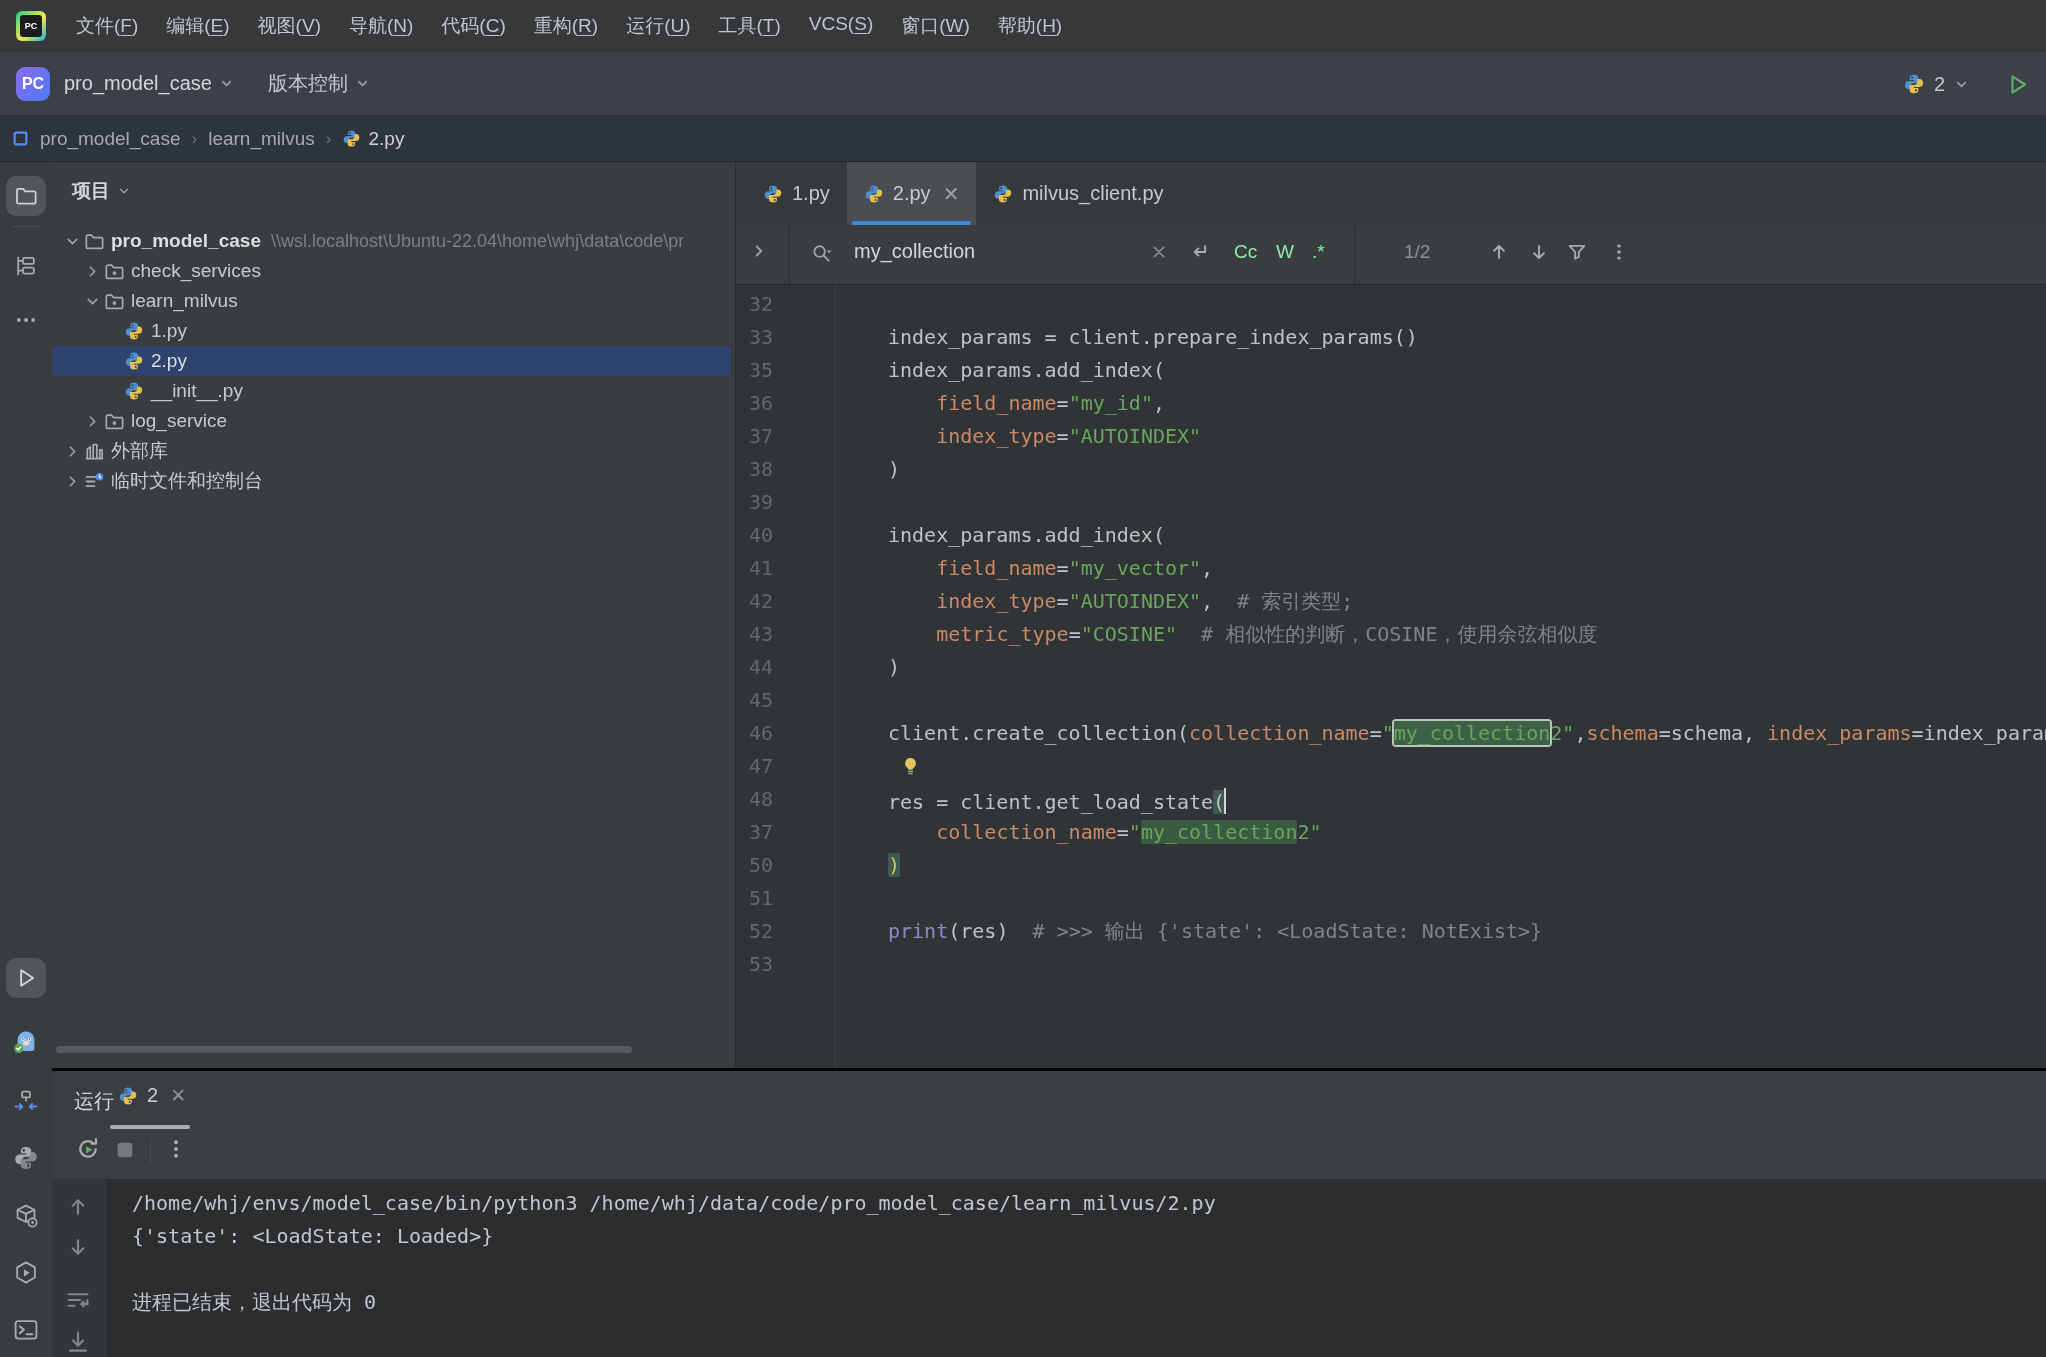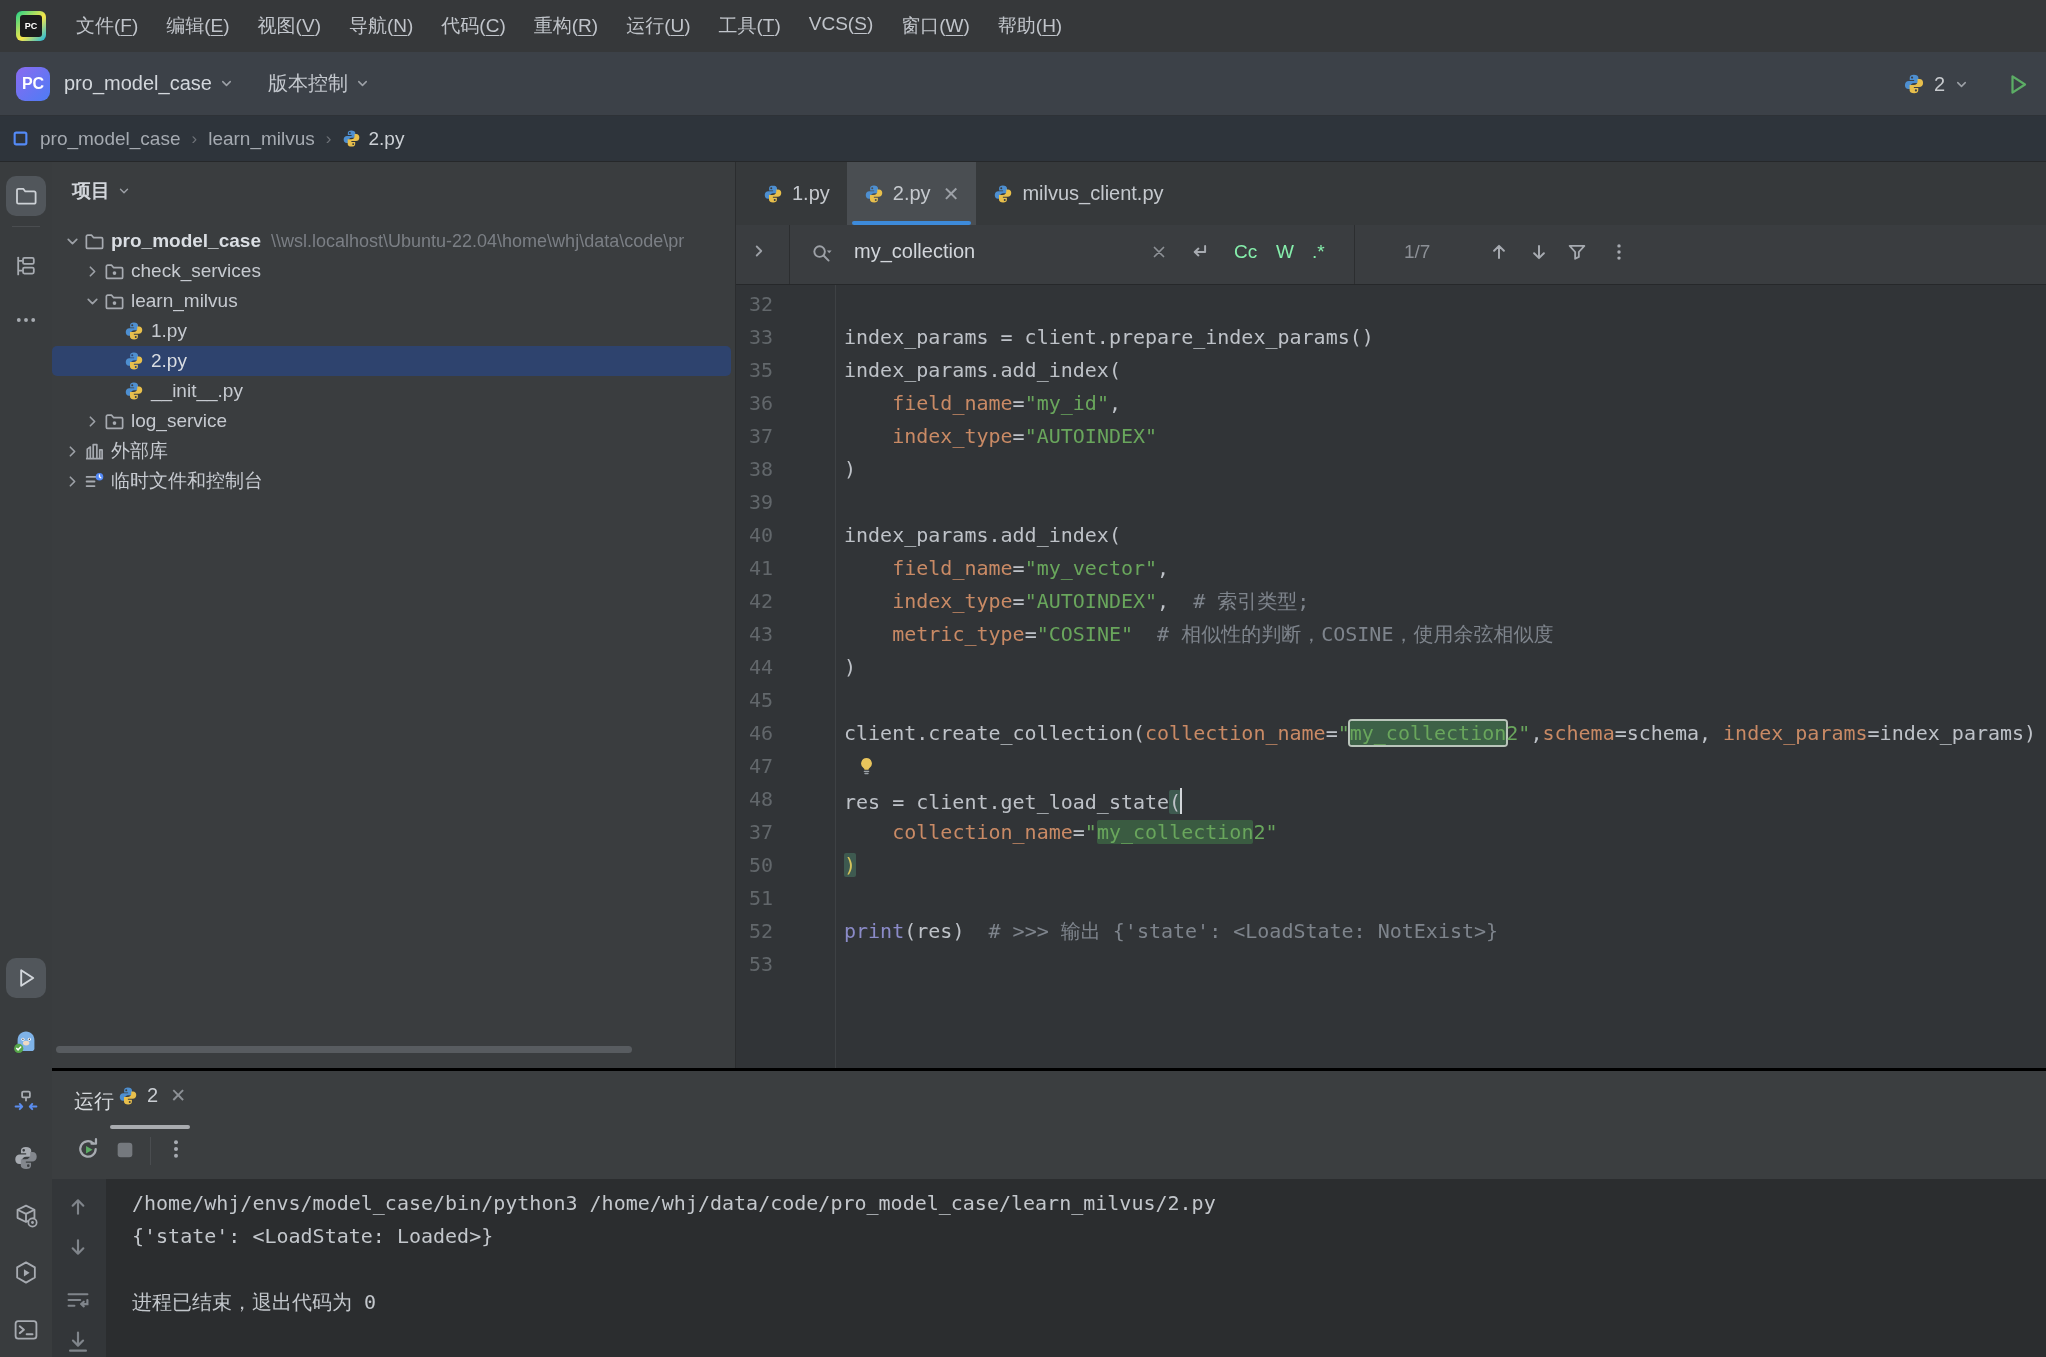--- a/index.html
+++ b/index.html
@@ -71,21 +71,21 @@
   .searchbar{position:absolute;left:0;top:63px;right:0;height:59px;background:#3A3D40;border-bottom:1px solid #26282A;}
   .sb-abs{position:absolute;}
   .sb-div{position:absolute;top:0;bottom:0;width:1px;background:#2C2E30;}
   .sb-query{font-size:20px;color:#D2D6DB;}
   .sb-text{font-size:19px;color:#86efac;}
   .sb-count{font-size:19px;color:#8C9096;}
 
   .code{position:absolute;left:0;top:123px;right:0;bottom:0;font-family:"DejaVu Sans Mono",monospace;
         font-size:20px;line-height:33px;padding-top:3px;overflow:hidden;}
   .code::before{content:'';position:absolute;left:99px;top:0;bottom:0;width:1px;background:#3E4144;}
-  .cl{white-space:pre;height:33px;display:flex;}
+  .cl{white-space:pre;height:33px;display:flex;gap:44px;}
   .ln{flex:0 0 99px;box-sizing:border-box;padding-left:13px;color:#62676B;}
   .lc{padding-left:9px;}
   .sp{color:#BEC2C8;} .sc{color:#7E848C;} .sk{color:#C98A65;} .ss{color:#69A65C;}
   .sb2{color:#8B8BC8;} .sy{color:#D6C35C;}
   .hl-match{background:#3A5B41;border-radius:2px;}
   .hl-current{background:#3D6147;border-radius:2px;box-shadow:0 0 0 2px #B9C4BA;}
   .brace-bg{background:#3E5A50;border-radius:2px;}
   .caret{display:inline-block;width:2px;height:26px;background:#D2D6DA;position:relative;top:5px;margin-left:-1px;}
   .bulb{margin-left:12px;position:relative;top:4px;}
 
@@ -443,21 +443,21 @@
       <span class="icon sb-abs" style="left:452px;top:16px;">
         <svg width="22" height="22" viewBox="0 0 18 18">
             <path d="M14 4v5H6" stroke="#A7ABB1" stroke-width="1.6" fill="none" stroke-linecap="round" stroke-linejoin="round"></path>
             <path d="M8.5 6.2L5.5 9l3 2.8" stroke="#A7ABB1" stroke-width="1.6" fill="none" stroke-linecap="round" stroke-linejoin="round"></path>
           </svg>
       </span>
       <span class="sb-abs sb-text" style="left:498px;top:16px;">Cc</span>
       <span class="sb-abs sb-text" style="left:540px;top:16px;">W</span>
       <span class="sb-abs sb-text" style="left:576px;top:16px;">.*</span>
       <span class="sb-div" style="left:618px;"></span>
-      <span class="sb-abs sb-count" style="left:668px;top:16px;">1/7</span>
+      <span class="sb-abs sb-count" style="left:668px;top:16px;">1/2</span>
       <span class="icon sb-abs" style="left:752px;top:16px;">
         <svg width="22" height="22" viewBox="0 0 18 18">
             <path d="M9 14V4M5 8l4-4 4 4" stroke="#A7ABB1" stroke-width="1.6" fill="none" stroke-linecap="round" stroke-linejoin="round"></path>
           </svg>
       </span>
       <span class="icon sb-abs" style="left:792px;top:16px;">
         <svg width="22" height="22" viewBox="0 0 18 18">
             <path d="M9 4v10M5 10l4 4 4-4" stroke="#A7ABB1" stroke-width="1.6" fill="none" stroke-linecap="round" stroke-linejoin="round"></path>
           </svg>
       </span>

